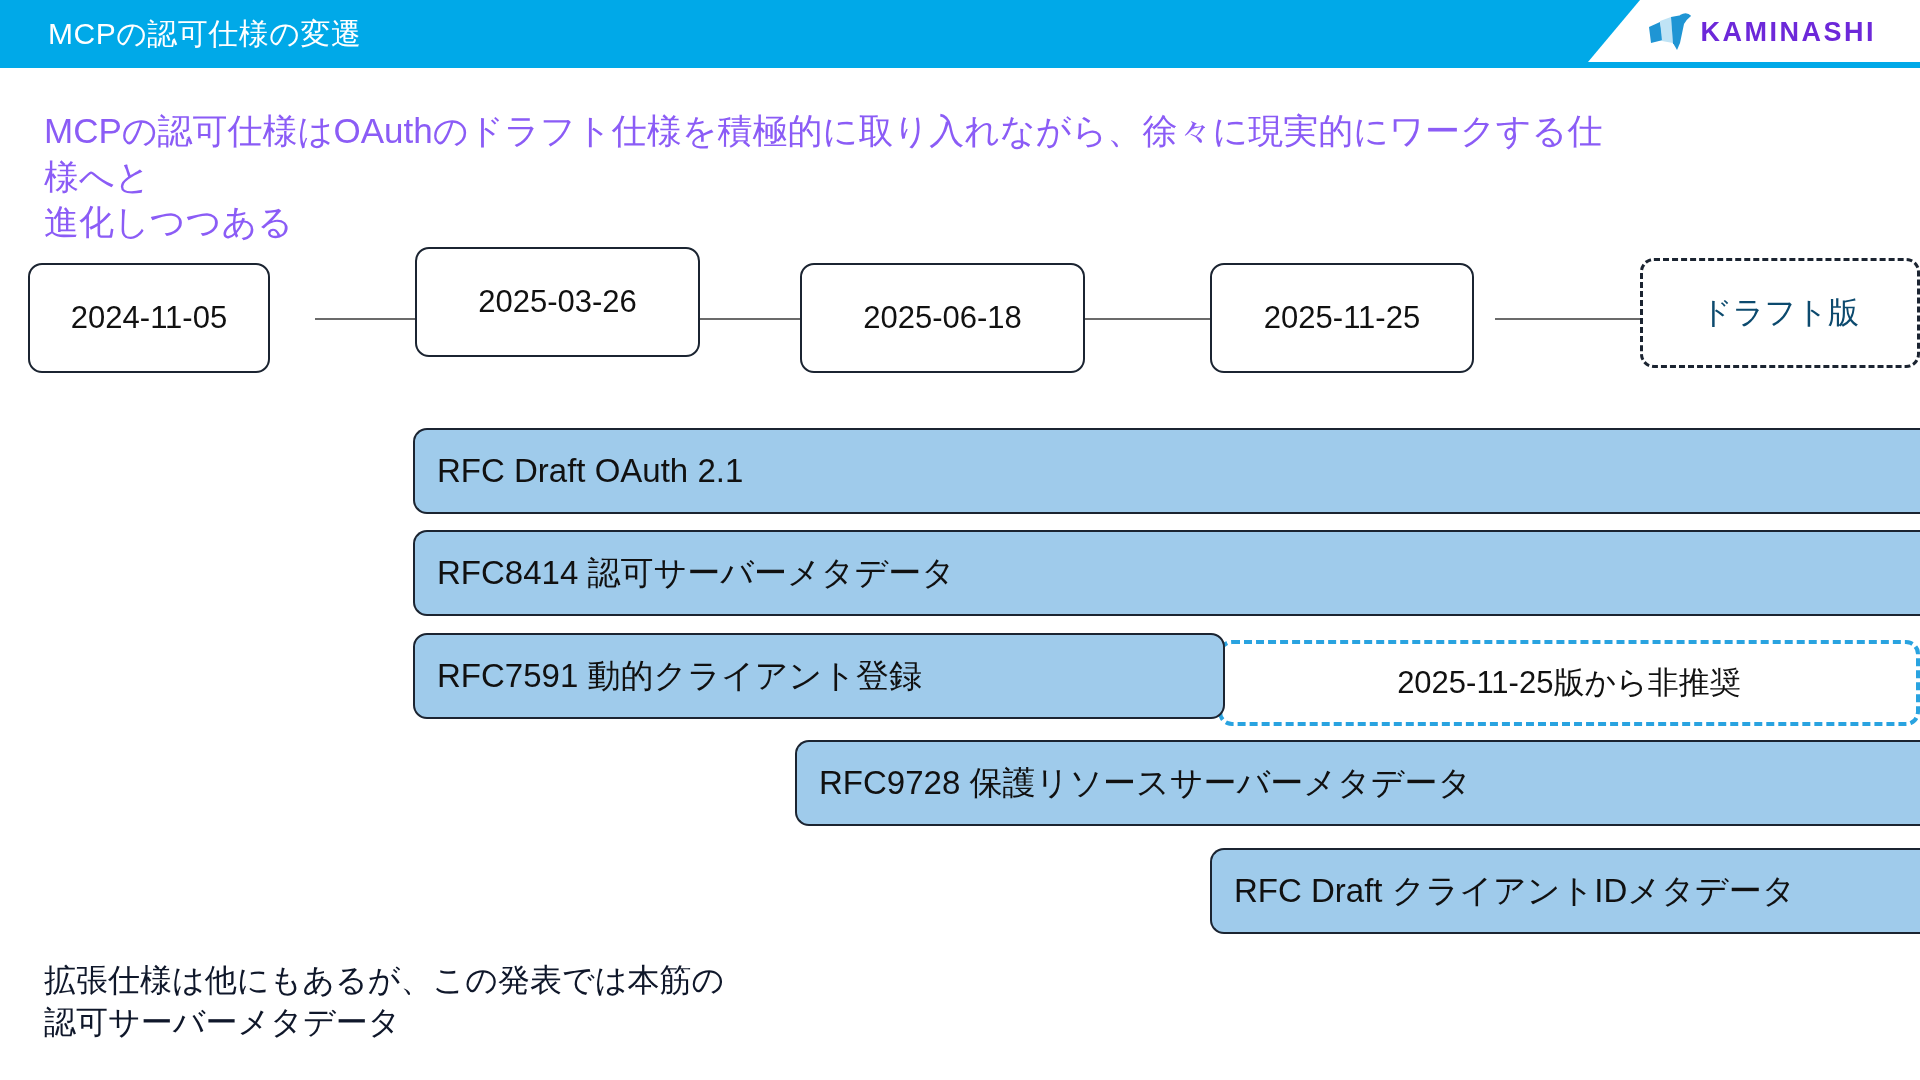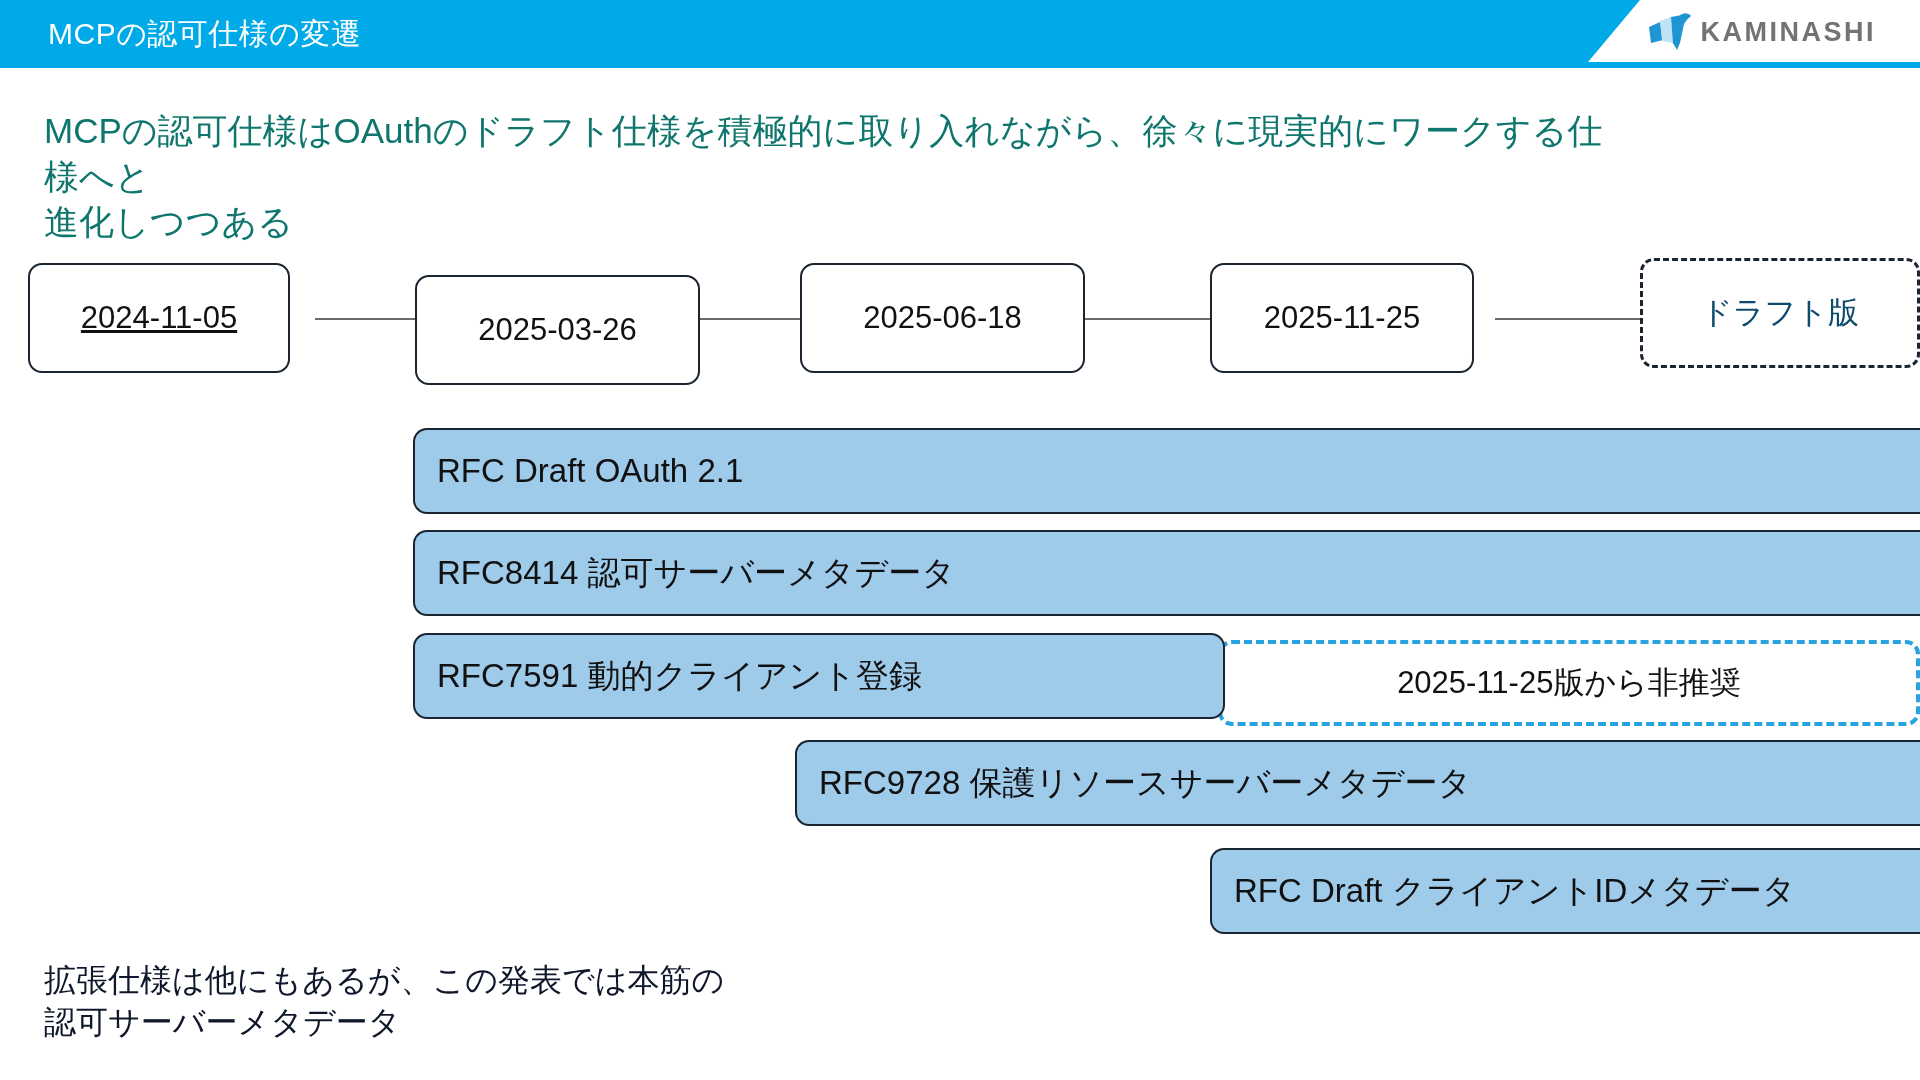--- a/index.html
+++ b/index.html
@@ -26,26 +26,26 @@
     background:#00a9e8;
   }
   .header-title {
     position:absolute; left:48px; top:14px;
     font-size:30px; color:#ffffff; letter-spacing:.5px;
     white-space:nowrap;
   }
   
   .logo { position:absolute; right:44px; top:12px; height:40px; display:flex; align-items:center; gap:8px; }
   .logo-mark { width:46px; height:38px; display:block; }
-  .logo-word { font-size:27px; font-weight:bold; color:#737373; letter-spacing:2.5px;text-align:right; }
+  .logo-word { font-size:27px; font-weight:bold; color:#6d28d9; letter-spacing:2.5px;text-align:right; }
 
   
   .subtitle {
     position:absolute; left:44px; top:108px; width:1560px;
-    font-size:35px; line-height:1.30; color:#0f766e;
+    font-size:35px; line-height:1.30; color:#8b5cf6;
   }
 
   
   .date-box {
     position:absolute; height:110px;
     border:2.5px solid #1b2431; border-radius:14px; background:#ffffff;
     display:flex; align-items:center; justify-content:center;
     font-size:31px; color:#111111;
   }
   .date-box.draft {
@@ -104,22 +104,22 @@
   <div class="subtitle">
     <div>MCPの認可仕様はOAuthのドラフト仕様を積極的に取り入れながら、徐々に現実的にワークする仕様へと</div>
     <div>進化しつつある</div>
   </div>
 
   <div class="connector" style="left:315px;  top:318px; width:100px;"></div>
   <div class="connector" style="left:700px;  top:318px; width:100px;"></div>
   <div class="connector" style="left:1085px; top:318px; width:125px;"></div>
   <div class="connector" style="left:1495px; top:318px; width:145px;"></div>
 
-  <div class="date-box" style="left:28px;   top:263px; width:262px;text-decoration:underline;">2024-11-05</div>
-  <div class="date-box" style="left:415px;  top:275px; width:285px;">2025-03-26</div>
+  <div class="date-box" style="left:28px;   top:263px; width:242px;">2024-11-05</div>
+  <div class="date-box" style="left:415px;  top:247px; width:285px;">2025-03-26</div>
   <div class="date-box" style="left:800px;  top:263px; width:285px;text-align:right;">2025-06-18</div>
   <div class="date-box" style="left:1210px; top:263px; width:264px;">2025-11-25</div>
   <div class="date-box draft" style="left:1640px; top:258px; width:280px;">ドラフト版</div>
 
   <div class="note-box" style="left:1218px; top:640px; width:702px;">2025-11-25版から非推奨</div>
 
   <div class="bar flush-right" style="left:413px; top:428px; width:1510px;">RFC Draft OAuth 2.1</div>
 
   <div class="bar flush-right" style="left:413px; top:530px; width:1510px;">RFC8414 認可サーバーメタデータ</div>
 

